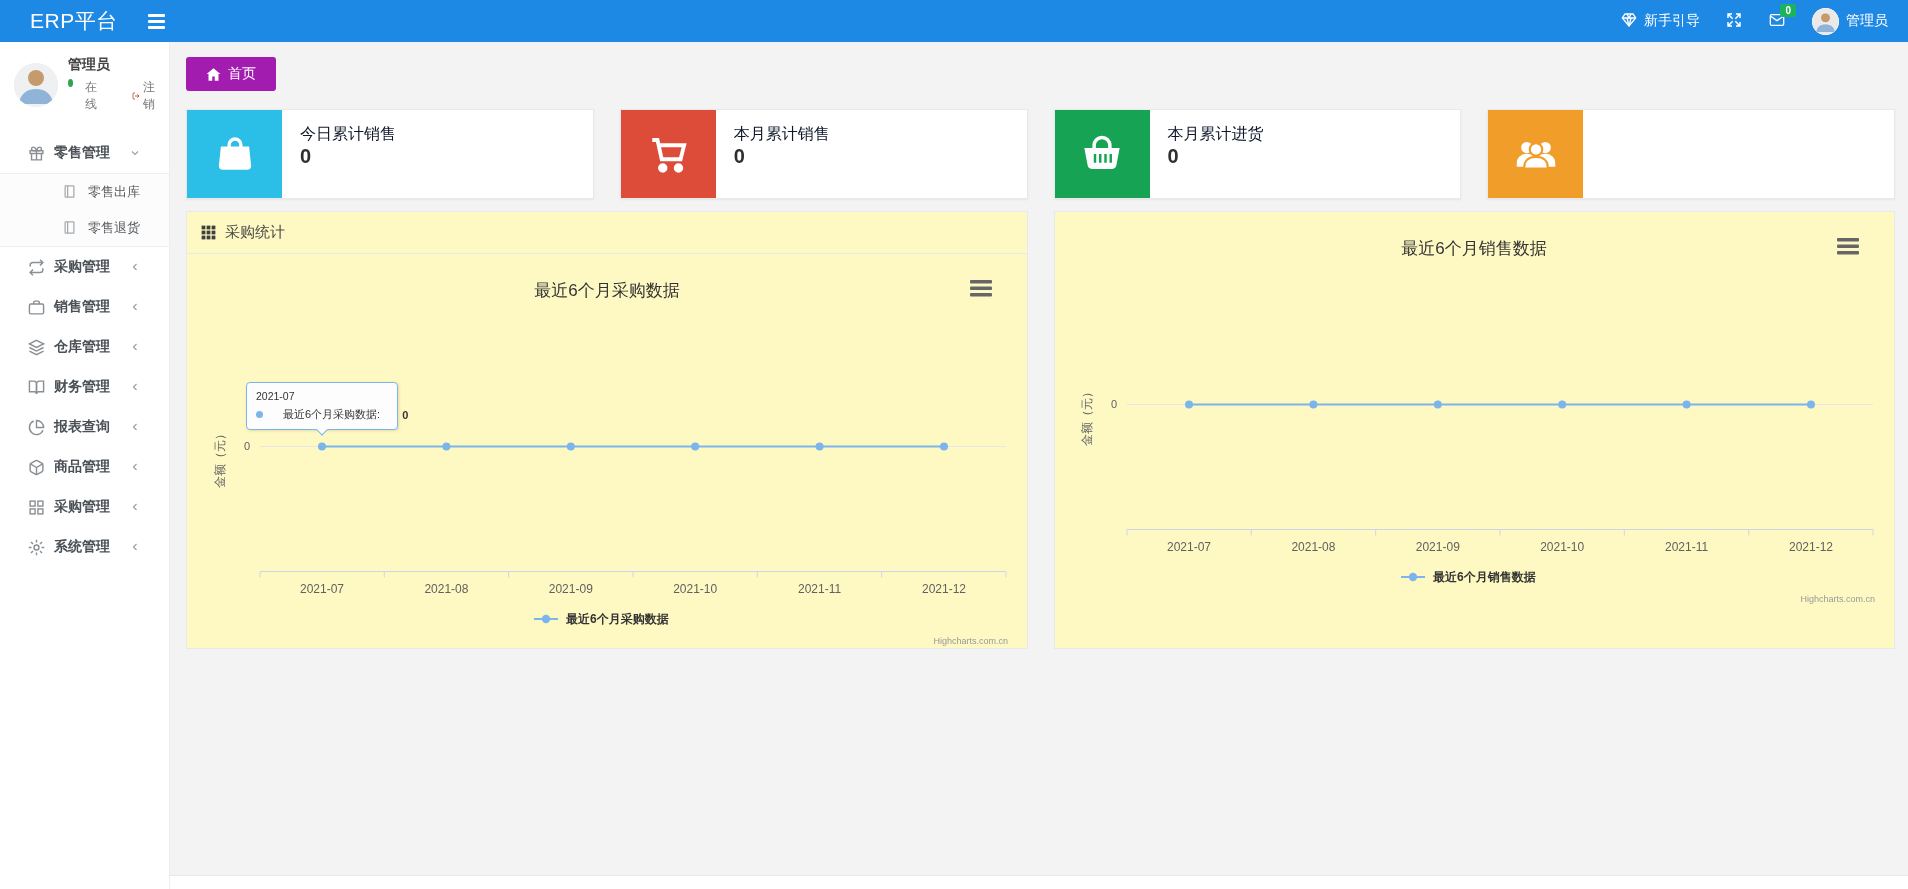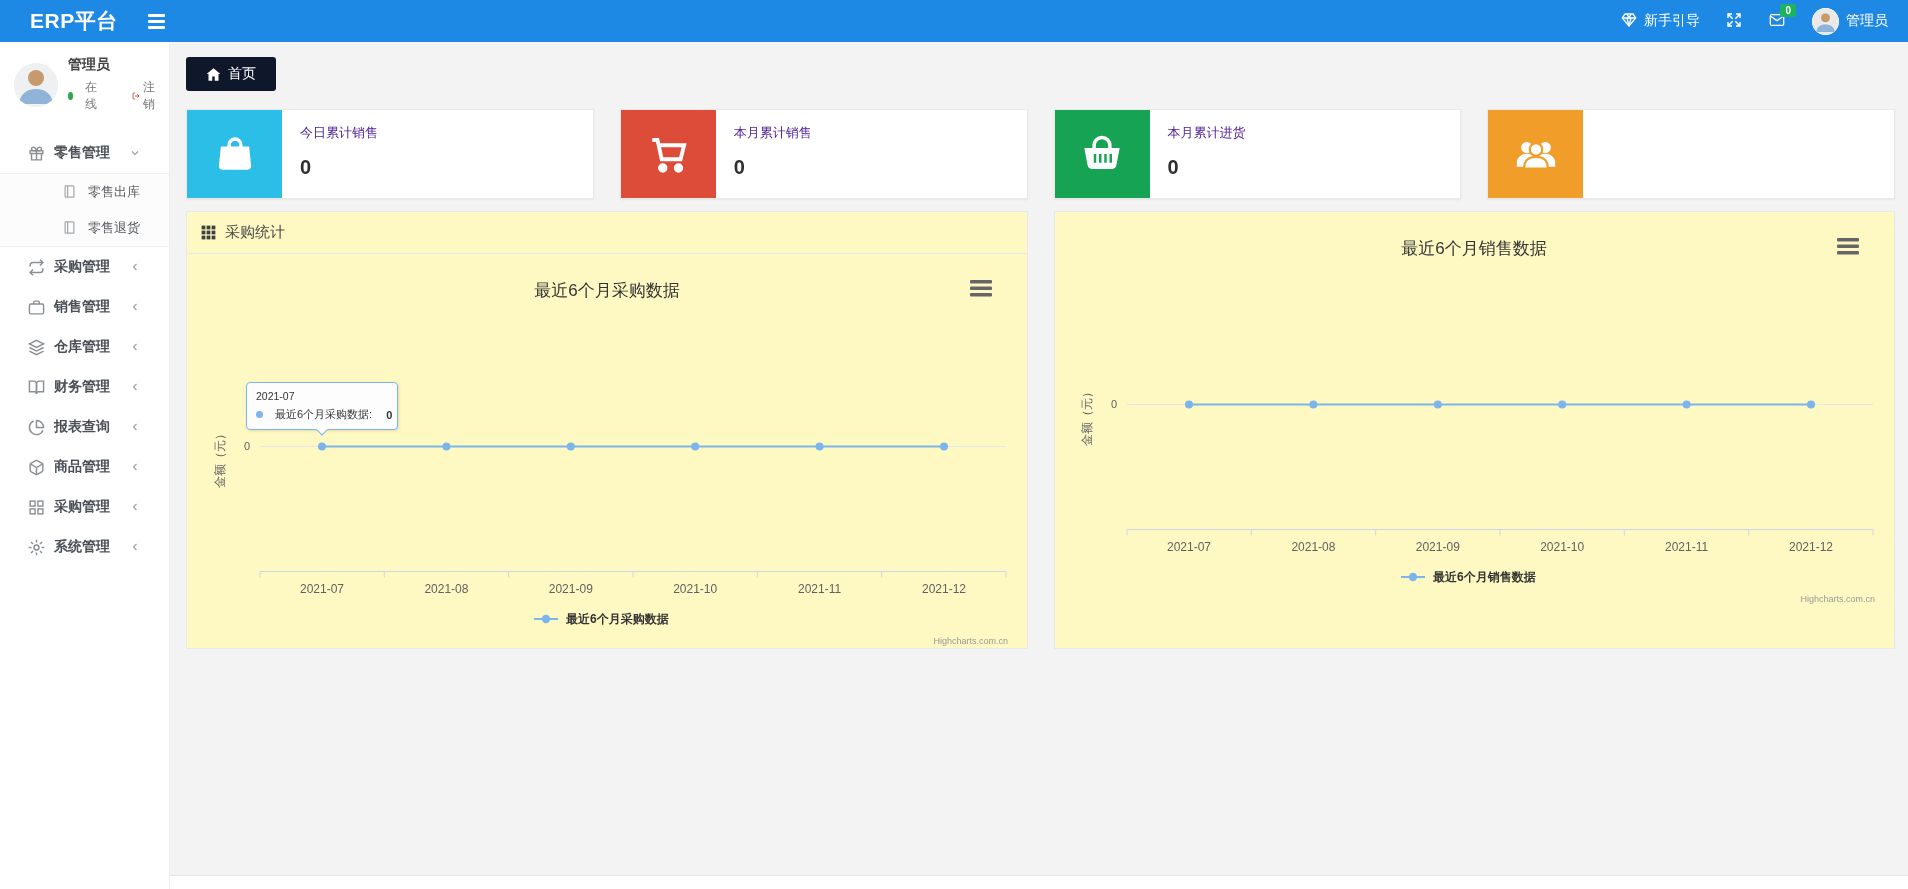--- a/index.html
+++ b/index.html
@@ -1,66 +1,66 @@
 <!DOCTYPE html>
 <html><head>
 <meta charset="utf-8">
 <style>
   * { box-sizing: border-box; margin: 0; padding: 0; }
   html,body { width:1908px; height:889px; overflow:hidden; }
   body { font-family:"Liberation Sans","DejaVu Sans",sans-serif; background:#f3f3f4; color:#333; }
 
   
   .topbar { height:42px; background:#1e88e5; display:flex; align-items:center; color:#fff; }
-  .brand { font-size:21px; font-weight:bold; padding-left:30px; letter-spacing:.5px; }
+  .brand { font-size:21px; font-weight:normal; padding-left:30px; letter-spacing:.5px; }
   .burger { margin-left:30px; display:inline-flex; flex-direction:column; gap:3px; cursor:pointer; }
   .burger span { width:17px; height:3px; background:#fff; border-radius:1px; }
   .topbar-right { margin-left:auto; display:flex; align-items:center; gap:26px; padding-right:20px; }
   .tb-item { display:flex; align-items:center; gap:7px; font-size:14px; cursor:pointer; }
   .tb-item svg { stroke:#fff; }
   .mail-wrap { position:relative; }
   .badge { position:absolute; top:-8px; right:-10px; background:#1db35b; color:#fff; font-size:10px;
            padding:1px 5px; border-radius:3px; font-weight:bold; }
   .tb-avatar { width:27px; height:27px; border-radius:50%; background:#f2f2f2; overflow:hidden; flex:none; }
 
   
   .shell { display:flex; height:847px; }
   .sidebar { width:170px; background:#fff; flex:none; border-right:1px solid #eee; }
   .main { flex:1; display:flex; flex-direction:column; background:#f3f3f4; }
 
   
   .side-user { display:flex; gap:10px; padding:14px 12px 12px 14px; align-items:center; }
   .avatar-lg { width:44px; height:44px; border-radius:50%; background:#ececec; flex:none; overflow:hidden; }
   .su-name { font-size:14px; font-weight:bold; color:#444; margin-bottom:5px; }
-  .su-status { font-size:12px; color:#777; display:flex; align-items:center; gap:12px; }
+  .su-status { font-size:12px; color:#777; display:flex; align-items:flex-start; gap:12px; }
   .dot { width:8px; height:8px; border-radius:50%; background:#2ea44f; display:inline-block; }
   .logout-link { display:inline-flex; align-items:center; gap:3px; color:#777; cursor:pointer; margin-left:20px; }
 
   .nav { margin-top:8px; }
   .nav-item { display:flex; align-items:center; gap:9px; padding:11px 28px; font-size:14px; font-weight:600;
               color:#4a5056; cursor:pointer; }
   .nav-ic { width:17px; height:17px; flex:none; display:inline-flex; }
   .nav-ic svg { stroke:#8a8f94; width:17px; height:17px; }
   .nav-caret { margin-left:auto; display:inline-flex; }
   .nav-caret svg { stroke:#9aa0a6; width:12px; height:12px; }
   .nav-sub { background:#fcfcfc; border-top:1px solid #efefef; border-bottom:1px solid #efefef;padding-left:40px; }
   .nav-sub .nav-item { padding:9px 14px 9px 22px; font-size:13px; font-weight:normal; color:#55595e; }
   .nav-sub .nav-ic svg { stroke:#a5a9ad; width:15px; height:15px; }
 
   
   .content { padding:15px 13px 0 16px; flex:1; position:relative; }
-  .tab-home { display:inline-flex; align-items:center; gap:7px; background:#0f172a; color:#fff;
+  .tab-home { display:inline-flex; align-items:center; gap:7px; background:#a21caf; color:#fff;
               font-size:14px; padding:8px 20px; border-radius:3px; cursor:pointer; }
 
   .cards { display:flex; gap:26px; margin-top:18px; }
   .card { flex:1; height:90px; background:#fff; display:flex; box-shadow:0 1px 2px rgba(0,0,0,.06);
           border:1px solid #e9e9ea; }
   .card-ic { width:95px; flex:none; display:flex; align-items:center; justify-content:center; }
   .card-body { padding:14px 18px; }
-  .card-title { font-size:13px; color:#4c1d95; margin-bottom:14px; }
+  .card-title { font-size:16px; color:#0f172a; margin-bottom:0; }
   .card-value { font-size:20px; font-weight:bold; color:#2f2f2f; }
 
   .panels { display:flex; gap:26px; margin-top:12px; }
   .panel { flex:1; background:#fef9c3; border:1px solid #e7eaec; height:438px; }
   .panel-head { display:flex; align-items:center; gap:9px; padding:11px 14px; border-bottom:1px solid #e7eaec;
                 font-size:15px; color:#4a4a4a; }
   .panel-head svg { fill:#3f3f3f; }
   .panel-body { position:relative; padding:4px 0 0; }
   svg.hc { display:block; margin:0 auto; }
 
@@ -76,21 +76,21 @@
   .hc-menu rect { fill:#666; }
   .hc-legend-label { font-size:12px; font-weight:bold; fill:#333; }
   .hc-legend-line { stroke:#7cb5ec; stroke-width:2; }
   .hc-credits { font-size:9px; fill:#999; text-anchor:end; }
 
   
   .hc-tooltip { position:absolute; left:59px; top:128px; width:152px; background:#fdfdfd;
                 border:1px solid #7cb5ec; border-radius:4px; padding:7px 9px; font-size:11px; color:#333;
                 box-shadow:1px 1px 3px rgba(0,0,0,.12); }
   .hc-tooltip .tt-head { margin-bottom:5px; font-size:10.5px; }
-  .tt-row { display:flex; align-items:center; gap:12px; white-space:nowrap; }
+  .tt-row { display:flex; align-items:center; gap:20px; white-space:nowrap; }
   .tt-dot { width:7px; height:7px; border-radius:50%; background:#7cb5ec; display:inline-block; flex:none; }
   .tt-val { font-weight:bold; margin-left:2px; }
   .tt-arrow { position:absolute; bottom:-5px; left:71px; width:8px; height:8px; background:#fdfdfd;
               border-right:1px solid #7cb5ec; border-bottom:1px solid #7cb5ec; transform:rotate(45deg); }
 
   .footer { height:14px; background:#fff; border-top:1px solid #e7eaec; }
 
   .ic-white svg { stroke:#fff; }
 </style>
 </head>

